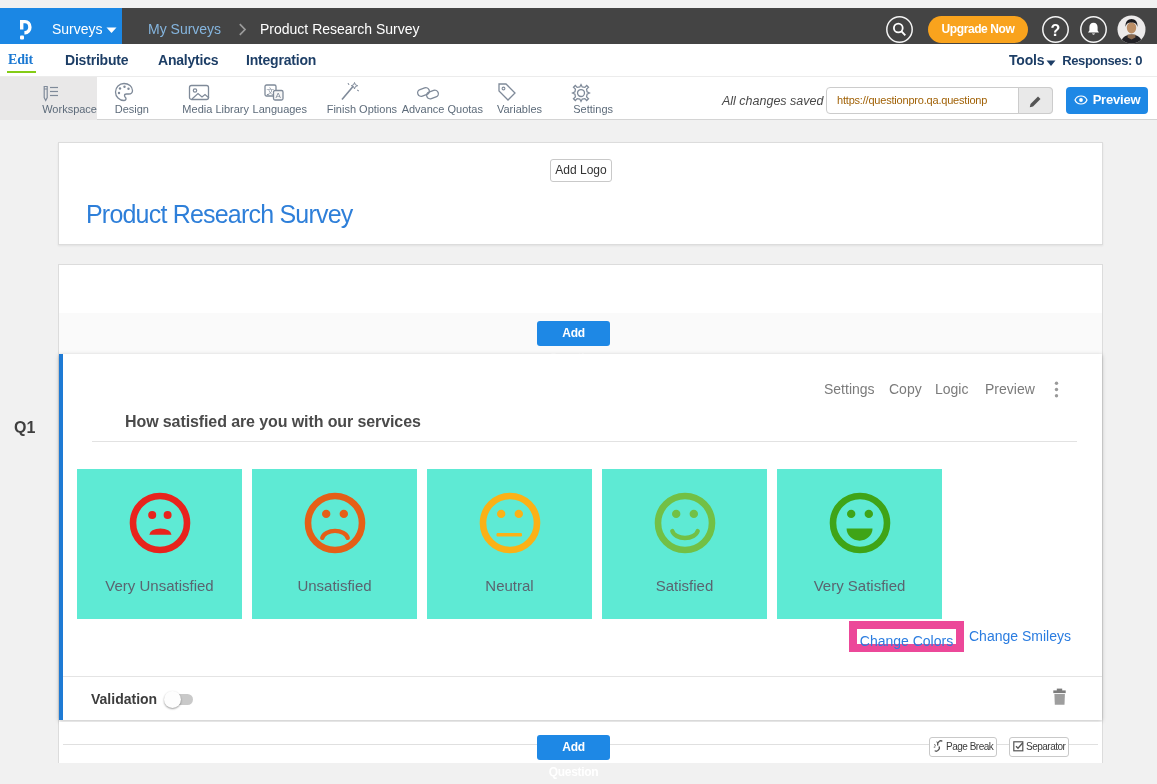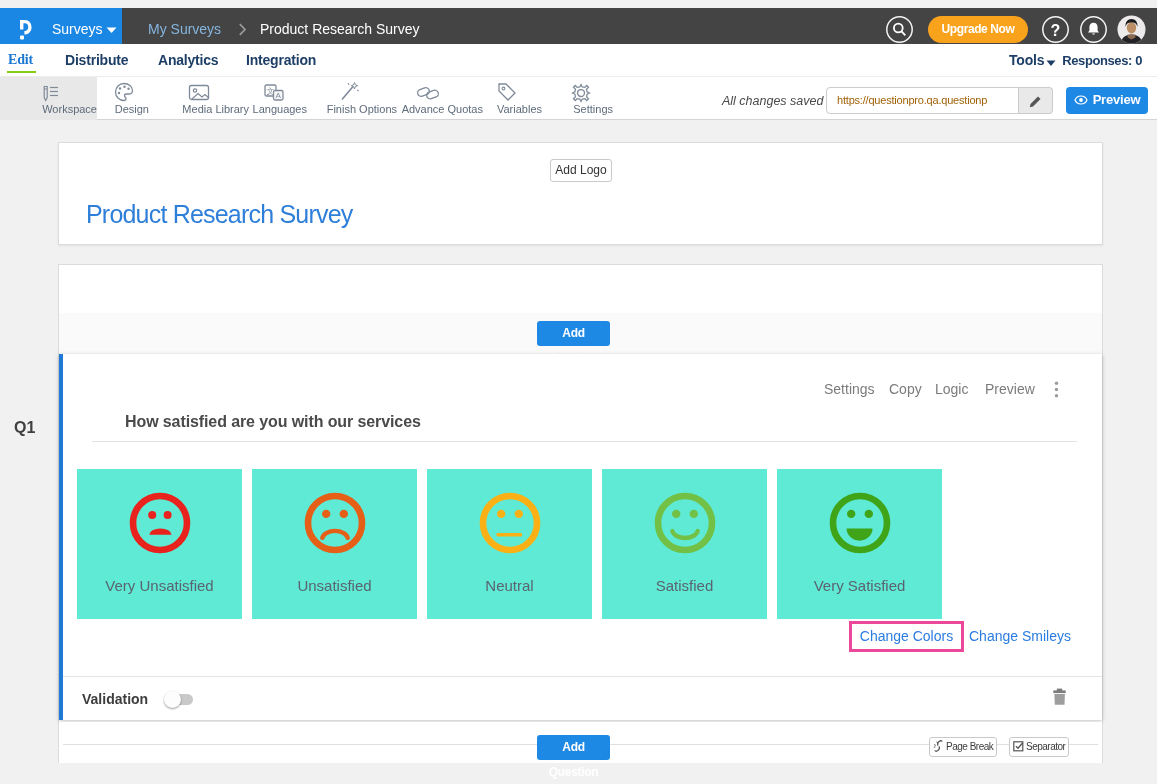--- a/index.html
+++ b/index.html
@@ -43,24 +43,24 @@
 
 #question { position:absolute; left:0; top:89px; width:1043px; height:366px; background:#fff; border-left:4px solid #1e7ad4; box-shadow:0 1px 4px rgba(0,0,0,0.25); }
 #q1lbl { position:absolute; left:14px; top:419px; font-size:16px; font-weight:700; color:#3f3f3f; }
 .qmenu { position:absolute; top:27px; font-size:14px; color:#7b7b7b; }
 #qtitle { position:absolute; left:30px; top:59px; font-size:16px; font-weight:700; color:#4a4a4a; letter-spacing:-0.1px;margin-left:32px; }
 #qhr { position:absolute; left:29px; top:87px; width:985px; height:1px; background:#e2e2e2; }
 
 .scard { position:absolute; top:115px; width:165px; height:150px; background:#5eead4; text-align:center; }
 .scard .slbl { position:absolute; width:100%; top:108px; font-size:15px; color:#5a6470; }
 
-#ccbox { position:absolute; left:786px; top:267px; width:115px; height:31px; border:3px solid #ec4899; font-size:14px; color:#2a7ce0; text-align:center; line-height:25px; }
+#ccbox { position:absolute; left:786px; top:267px; width:115px; height:31px; border:8px solid #ec4899; font-size:14px; color:#2a7ce0; text-align:center; line-height:25px; }
 #csmileys { position:absolute; left:906px; top:274px; font-size:14px; color:#2a7ce0; }
 #vdiv { position:absolute; left:0; top:322px; width:1039px; height:1px; background:#e4e4e4; }
-#vallbl { position:absolute; left:19px; top:337px; font-size:14px; font-weight:700; color:#3d3d3d; }
+#vallbl { position:absolute; left:28px; top:337px; font-size:14px; font-weight:700; color:#3d3d3d; }
 #toggle { position:absolute; left:101px; top:337px; width:34px; height:16px; }
 #toggle .track { position:absolute; left:5px; top:3px; width:24px; height:11px; background:#c9c9c9; border-radius:6px; }
 #toggle .knob { position:absolute; left:0; top:0; width:17px; height:17px; background:#fdfdfd; border-radius:50%; box-shadow:0 1px 2px rgba(0,0,0,0.4); }
 
 #footer { position:absolute; left:0; top:457px; width:1043px; height:41px; background:#fff; }
 #fline { position:absolute; left:4px; top:22px; width:1035px; height:1px; background:#e0e0e0; }
 .chip { position:absolute; top:15px; letter-spacing:-0.5px; height:20px; background:#fff; border:1px solid #c9c9c9; border-radius:3px; font-size:10px; color:#3c3c3c; line-height:18px; padding:0 3px; white-space:nowrap; }
 </style>
 </head>
 <body>

